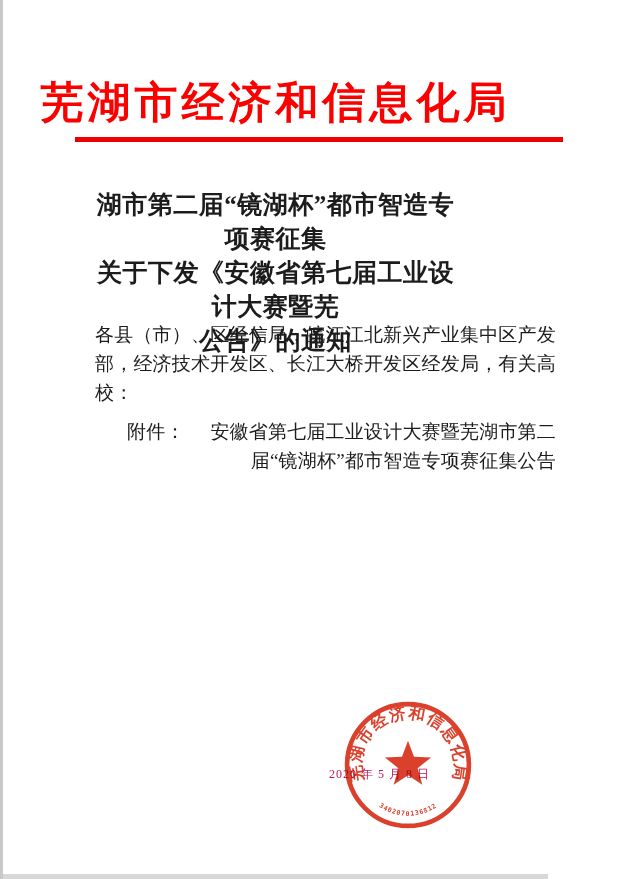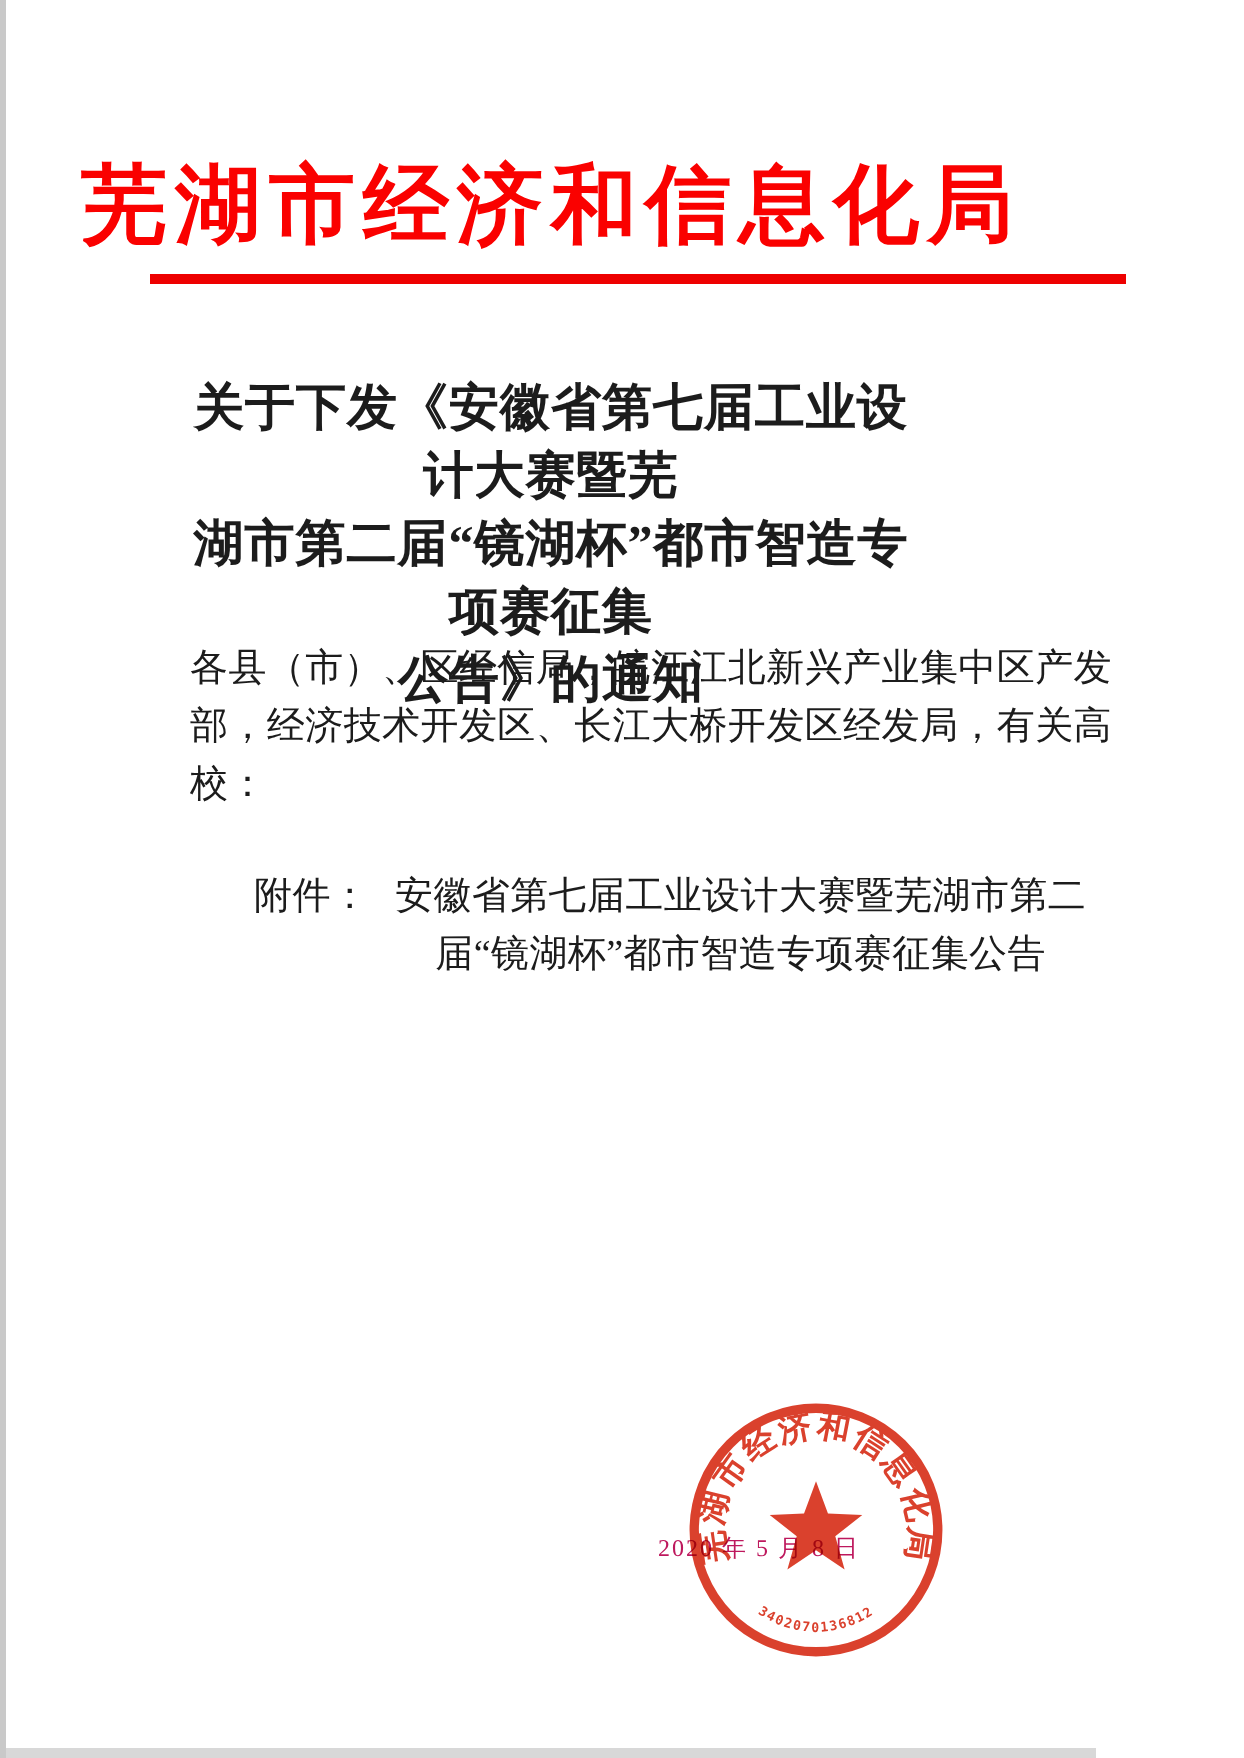--- a/index.html
+++ b/index.html
@@ -59,25 +59,25 @@
     width:461px;
     font-size:19px;
     line-height:29px;
     color:var(--text-black);
     letter-spacing:0.2px;
     text-align:justify;
   }
   .body-block p{margin:0;}
   .para-indent{text-indent:2em;}
   .attachment{
-    margin-top:27px;
+    margin-top:10px;
     display:flex;
     padding-left:32px;
     box-sizing:border-box;
-    text-align:center;
+    text-align:right;
   }
   .att-label{flex:0 0 auto;white-space:nowrap;}
   .att-text{flex:1 1 auto;}
   .issue-date{
     position:absolute;
     left:326px;top:766px;
     font-size:12px;
     color:#be185d;
     letter-spacing:1px;
     white-space:nowrap;
@@ -111,22 +111,22 @@
 </head>
 <body>
 
 <div class="page">
 
   <div class="agency">芜湖市经济和信息化局</div>
 
   <div class="red-rule"></div>
 
   <div class="doc-title">
+    <div>湖市第二届“镜湖杯”都市智造专项赛征集</div>
     <div>关于下发《安徽省第七届工业设计大赛暨芜</div>
-    <div>湖市第二届“镜湖杯”都市智造专项赛征集</div>
     <div>公告》的通知</div>
   </div>
 
   <div class="body-block">
     <p>各县（市）、区经信局，皖江江北新兴产业集中区产发部，经济技术开发区、长江大桥开发区经发局，有关高校：</p>
     <div class="attachment">
       <span class="att-label">附件：</span>
       <span class="att-text">安徽省第七届工业设计大赛暨芜湖市第二届“镜湖杯”都市智造专项赛征集公告</span>
     </div>
   </div>

